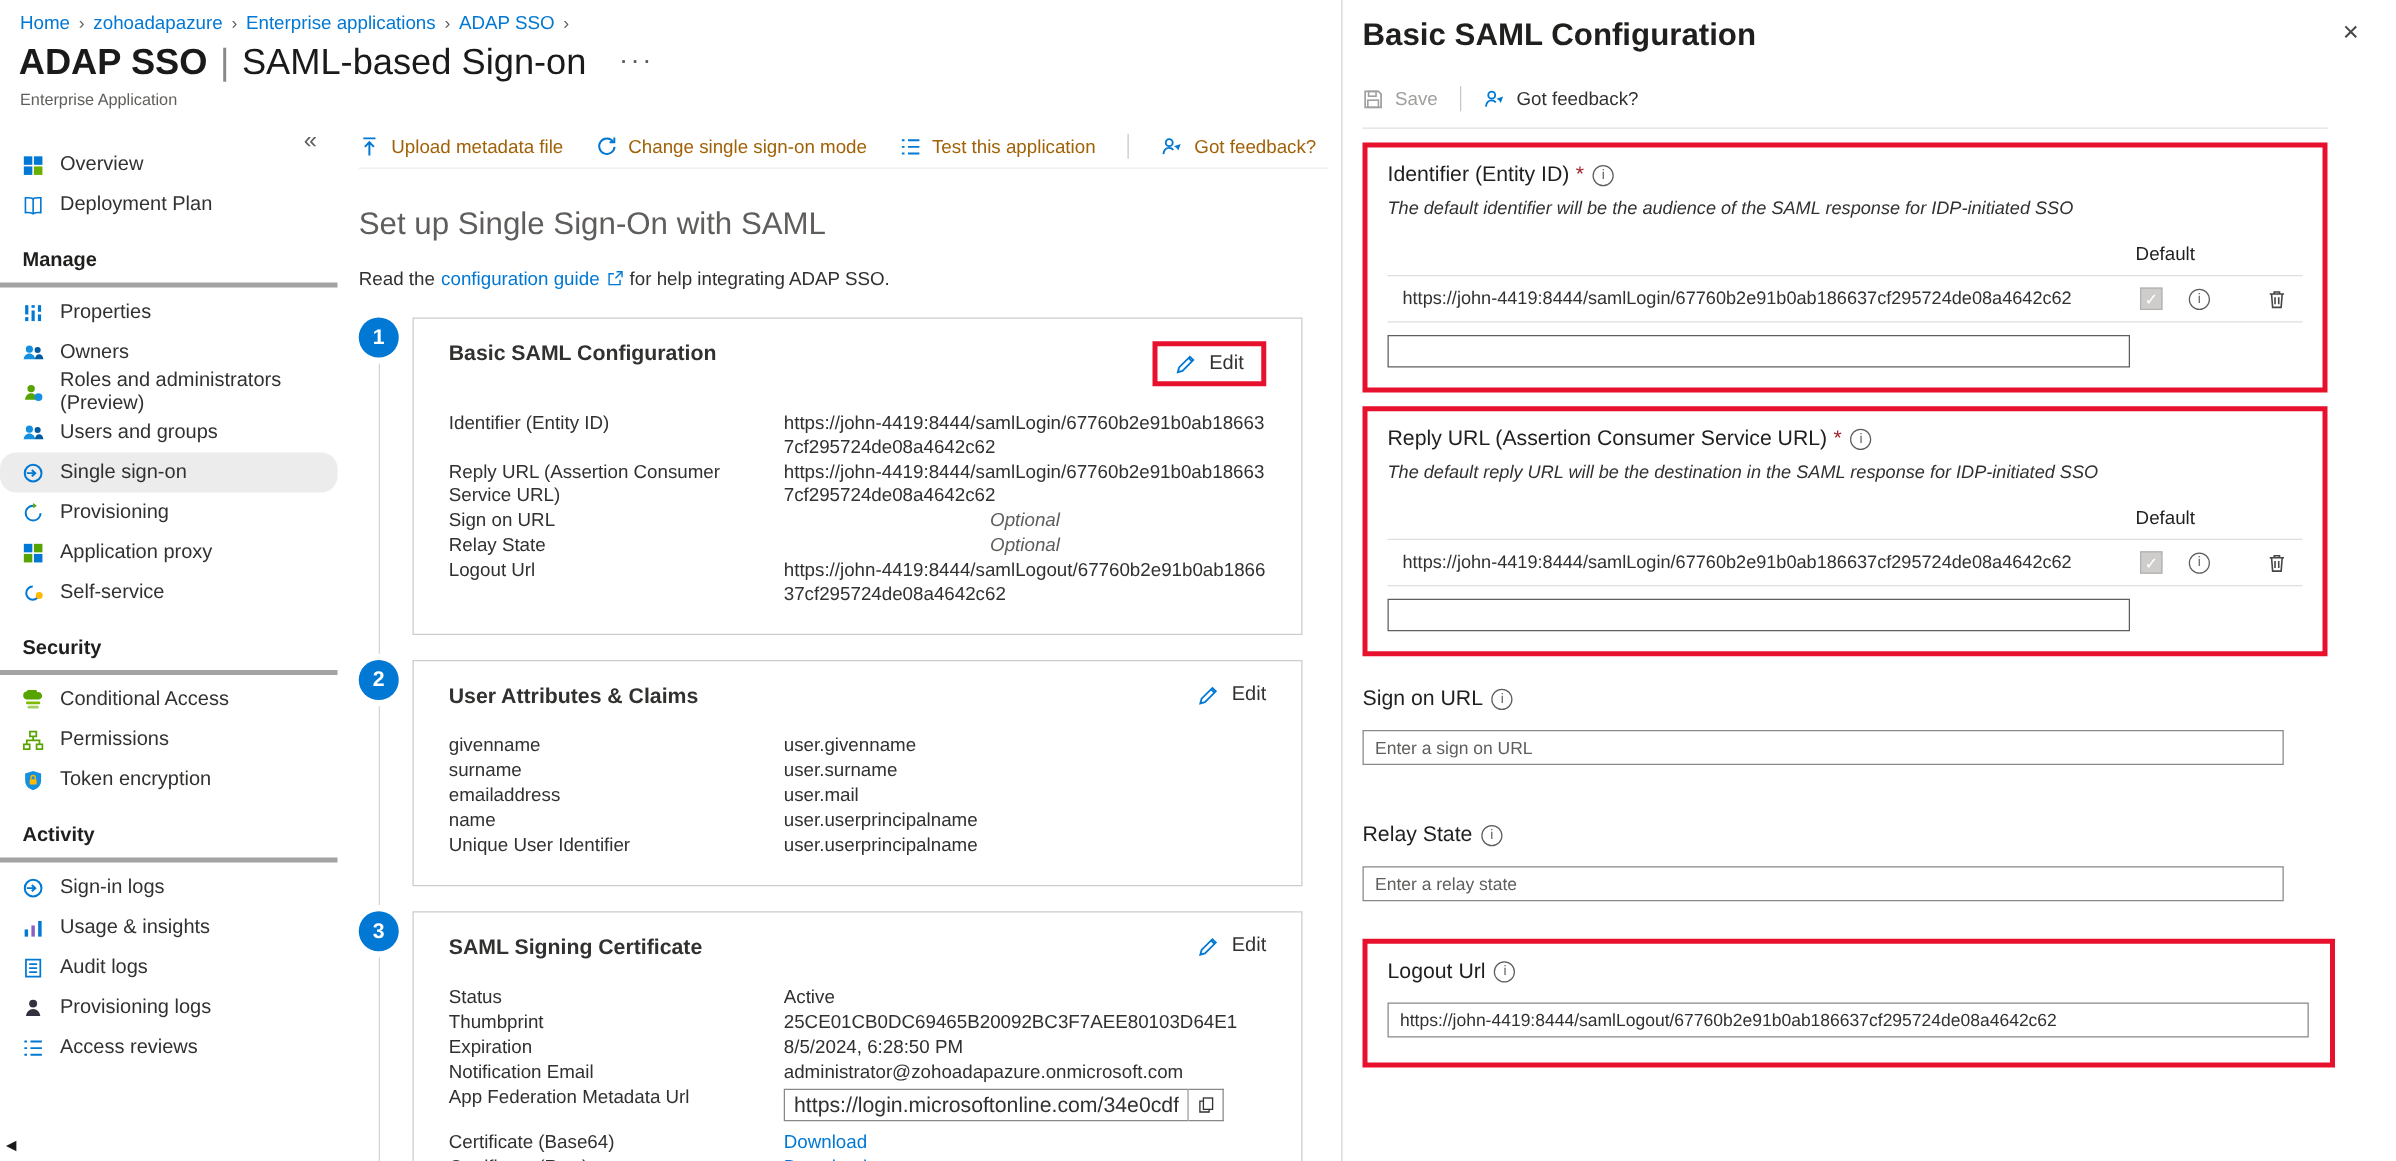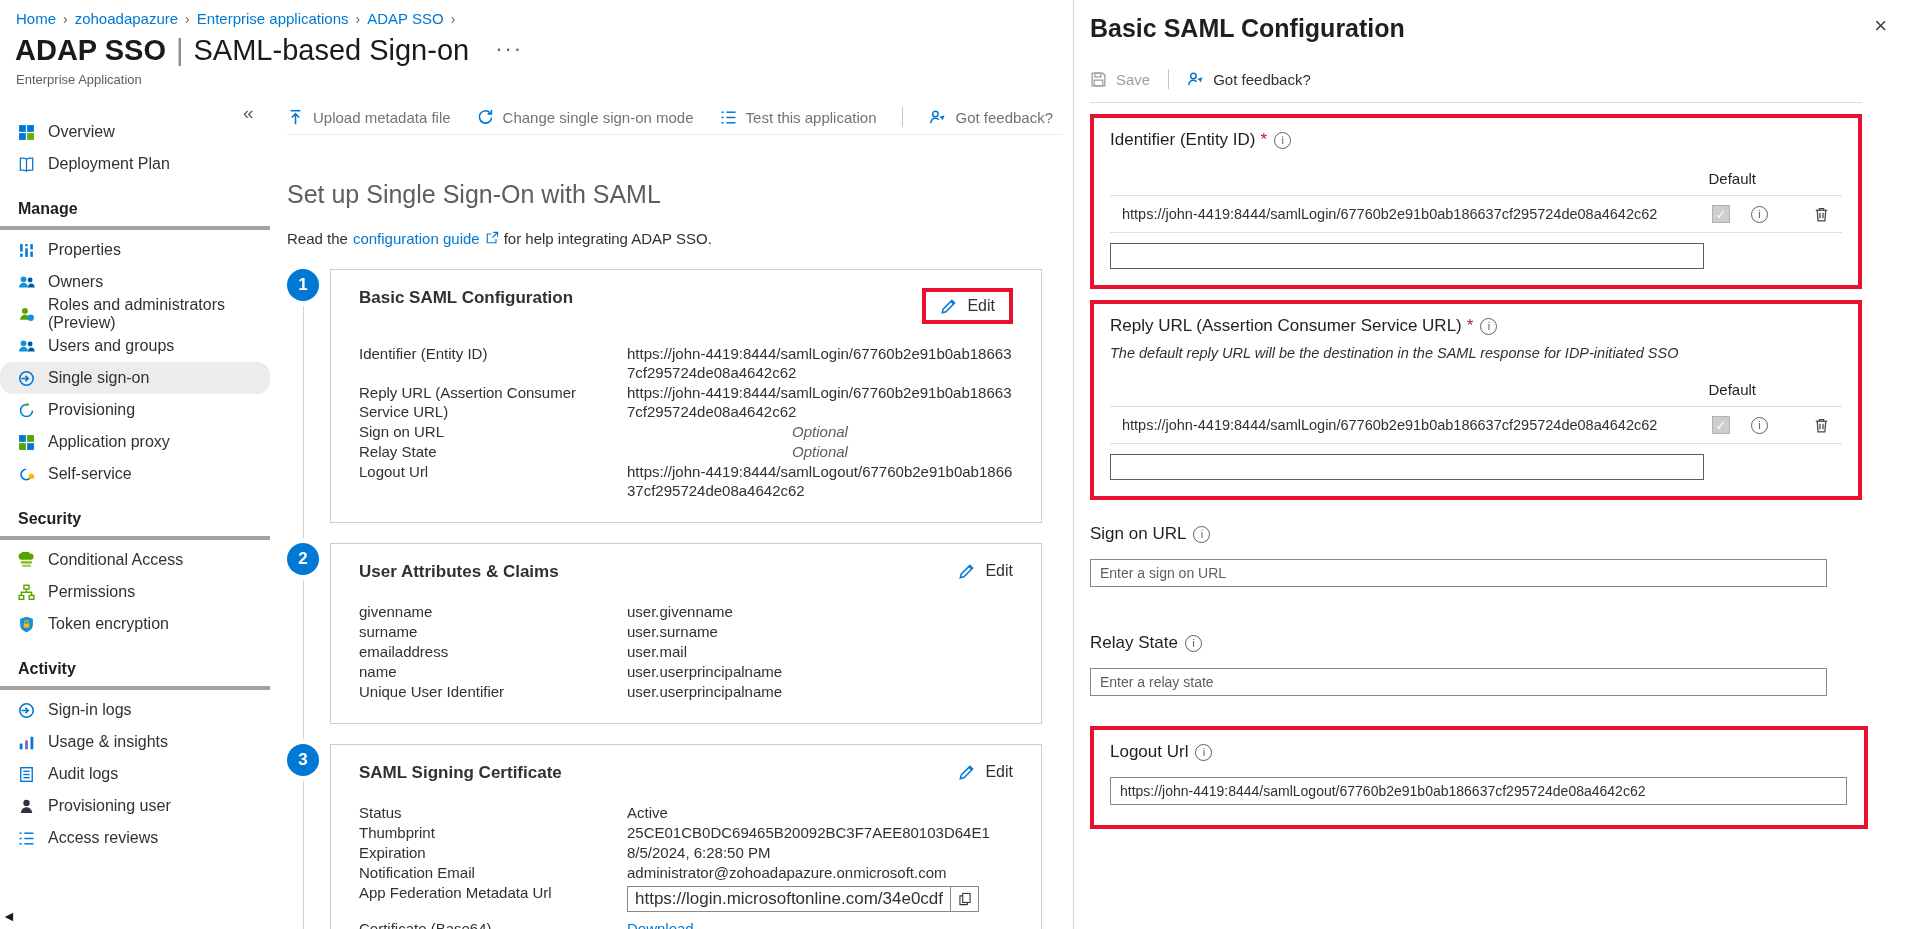--- a/index.html
+++ b/index.html
@@ -23,23 +23,23 @@
   .nav-item{height:32px;display:flex;align-items:center;gap:13px;padding-left:18px;font-size:16px;color:#323130;cursor:pointer;}
   .nav-item.selected{background:#ececec;border-radius:13px;}
   .nav-section{margin:14px 0 4px 0;padding:6px 0 8px 18px;font-size:16px;font-weight:bold;color:#201f1e;
                border-bottom:4px solid #a3a3a3;}
   .icon{display:inline-flex;align-items:center;justify-content:center;flex:none;}
   .icon svg{display:block;}
 
   
   .main{position:absolute;left:271px;top:100px;right:0;bottom:0;padding:0 10px 0 16px;box-sizing:border-box;}
   .toolbar{display:flex;align-items:center;gap:26px;height:34px;border-bottom:1px solid #edebe9;font-size:15px;}
-  .tb-btn{display:inline-flex;align-items:center;gap:9px;background:none;border:none;font:inherit;color:#737373;cursor:pointer;padding:0;}
+  .tb-btn{display:inline-flex;align-items:center;gap:9px;background:none;border:none;font:inherit;color:#a16207;cursor:pointer;padding:0;}
   .vdiv{width:1px;height:20px;background:#c8c6c4;}
-  .main-heading{margin-top:45px;font-size:25px;font-weight:400;color:#605e5c;}
+  .main-heading{margin-top:30px;font-size:25px;font-weight:400;color:#605e5c;}
   .guide-line{margin-top:20px;font-size:15px;color:#323130;display:flex;align-items:center;gap:5px;}
   .guide-line a{color:#0078d4;text-decoration:none;cursor:pointer;}
 
   
   .sections{position:relative;margin-top:22px;}
   .rail{position:absolute;left:16px;top:14px;bottom:0;width:1px;background:#d6d4d2;}
   .section-row{display:flex;gap:11px;margin-bottom:20px;position:relative;}
   .section-num{width:32px;height:32px;border-radius:50%;background:#0078d4;color:#fff;font-size:17px;font-weight:bold;
                display:flex;align-items:center;justify-content:center;flex:none;box-shadow:0 0 0 5px #fff;z-index:1;}
   .card{flex:1;max-width:712px;border:1px solid #cccccc;background:#fff;padding:18px 28px 22px 28px;box-sizing:border-box;}
@@ -279,21 +279,21 @@
           </span>
           <span>Audit logs</span>
         </div>
         <div class="nav-item">
           <span class="icon">
             <svg width="17" height="17" viewBox="0 0 16 16">
               <circle cx="8" cy="4.6" r="3" fill="#32313f"></circle>
               <path d="M2.6 14c.4-3.2 2.5-5.4 5.4-5.4 2.9 0 5 2.2 5.4 5.4z" fill="#32313f"></path>
             </svg>
           </span>
-          <span>Provisioning user</span>
+          <span>Provisioning logs</span>
         </div>
         <div class="nav-item">
           <span class="icon">
             <svg width="17" height="17" viewBox="0 0 16 16">
               <g stroke="#0078d4" stroke-width="1.4" fill="none">
                 <line x1="6" y1="3" x2="14.6" y2="3"></line>
                 <line x1="6" y1="8" x2="14.6" y2="8"></line>
                 <line x1="6" y1="13" x2="14.6" y2="13"></line>
                 <line x1="1.4" y1="3" x2="3.4" y2="3"></line>
                 <line x1="1.4" y1="8" x2="3.4" y2="8"></line>
@@ -514,20 +514,21 @@
         </button>
       </div>
       <div class="panel-hr"></div>
 
       <section class="field-group red-box">
         <div class="fg-label">
           <span>Identifier (Entity ID)</span>
           <span class="req">*</span>
           <span class="info-i"></span>
         </div>
+        <div class="fg-desc">The default identifier will be the audience of the SAML response for IDP-initiated SSO</div>
         <div class="default-header">Default</div>
         <div class="url-rows" id="identifier-rows">
             <div class="url-row">
               <span class="url-text">https://john-4419:8444/samlLogin/67760b2e91b0ab186637cf295724de08a4642c62</span>
               <span class="cbx"></span>
               <span class="info-i"></span>
               <button class="row-trash">
                 <span class="icon">
                   <svg width="17" height="17" viewBox="0 0 16 16">
                     <g fill="none" stroke="#484644" stroke-width="1.2">

